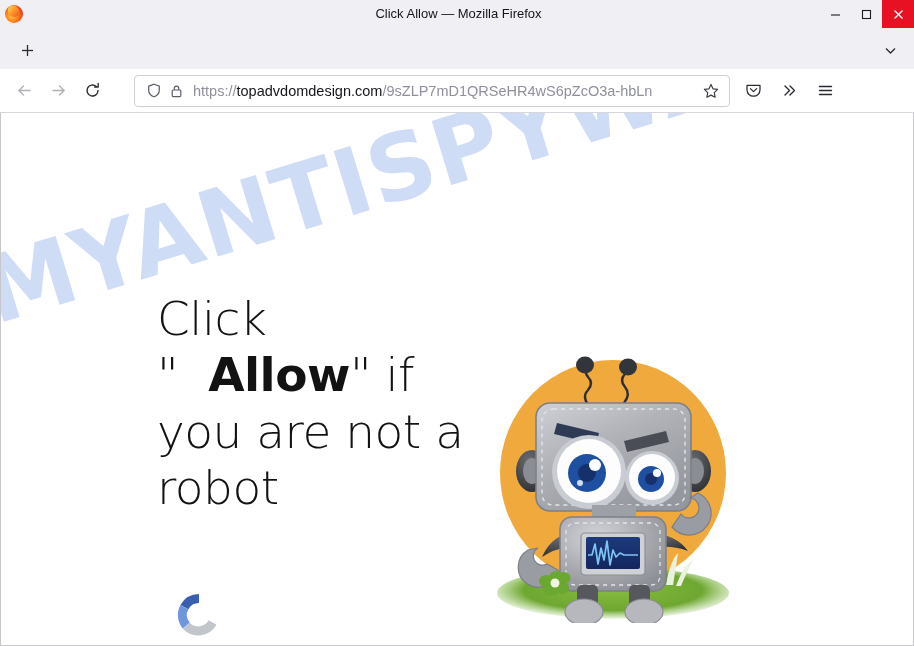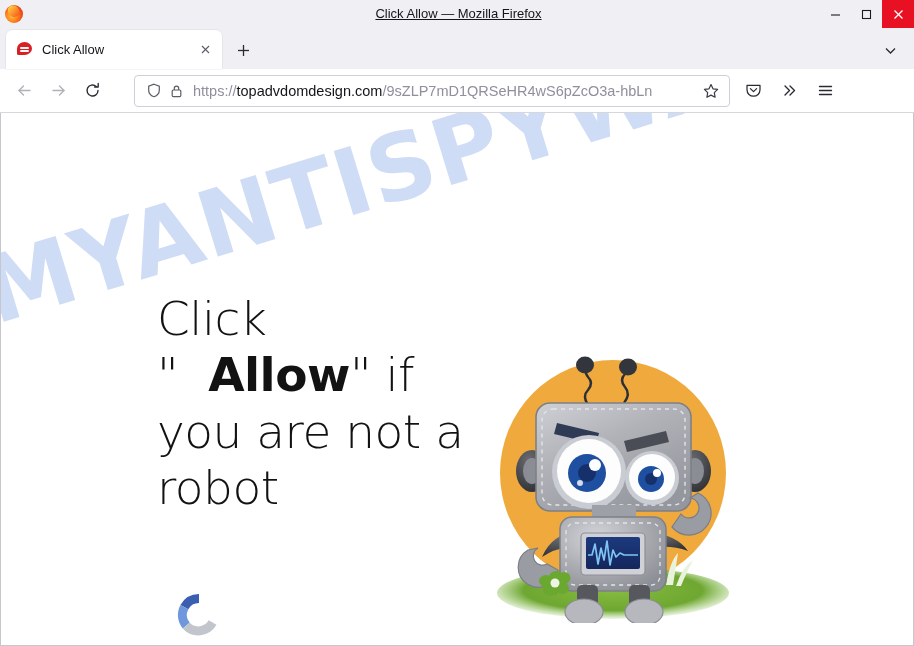--- a/index.html
+++ b/index.html
@@ -44,21 +44,20 @@
     transform: rotate(-18deg);
   }
   .titlebar-title {
     position: absolute;
     left: 3px; right: 0;
     text-align: center;
     font-size: 13px;
     color: #15141a;
     line-height: 28px;
     pointer-events: none;
-    text-decoration: underline;
   }
   .wincontrols {
     margin-left: auto;
     display: flex;
     height: 28px;
     z-index: 2;
   }
   .wc {
     width: 31px; height: 28px;
     display: flex; align-items: center; justify-content: center;
@@ -296,32 +295,20 @@
     <div class="wc wc-close">
       <svg width="11" height="11" viewBox="0 0 11 11">
           <line x1="1.5" y1="1.5" x2="9.5" y2="9.5" stroke-width="1.3"></line>
           <line x1="9.5" y1="1.5" x2="1.5" y2="9.5" stroke-width="1.3"></line>
         </svg>
     </div>
   </div>
 </div>
 
 <div class="tabstrip">
-  <div class="tab">
-    <div class="tab-favicon">
-      <div class="favicon-bubble"></div>
-    </div>
-    <div class="tab-title">Click Allow</div>
-    <div class="tab-close">
-      <svg width="11" height="11" viewBox="0 0 11 11" stroke="#5b5b66" stroke-width="1.1">
-        <line x1="2" y1="2" x2="9" y2="9"></line>
-          <line x1="9" y1="2" x2="2" y2="9"></line>
-      </svg>
-    </div>
-  </div>
   <div class="newtab">
     <svg width="13" height="13" viewBox="0 0 13 13" stroke="#2b2a33" stroke-width="1.3">
       <line x1="6.5" y1="1" x2="6.5" y2="12"></line>
         <line x1="1" y1="6.5" x2="12" y2="6.5"></line>
     </svg>
   </div>
   <div class="tabstrip-right">
     <svg width="13" height="13" viewBox="0 0 13 13" fill="none" stroke="#2b2a33" stroke-width="1.3">
       <polyline points="2,4.5 6.5,9 11,4.5"></polyline>
     </svg>

